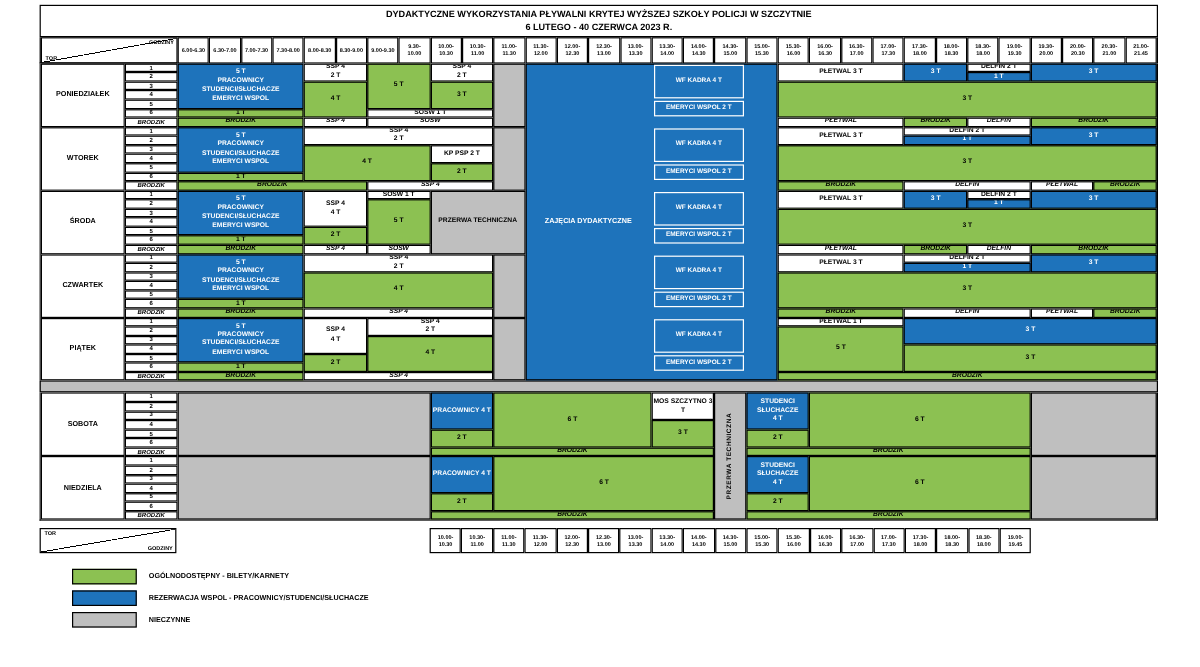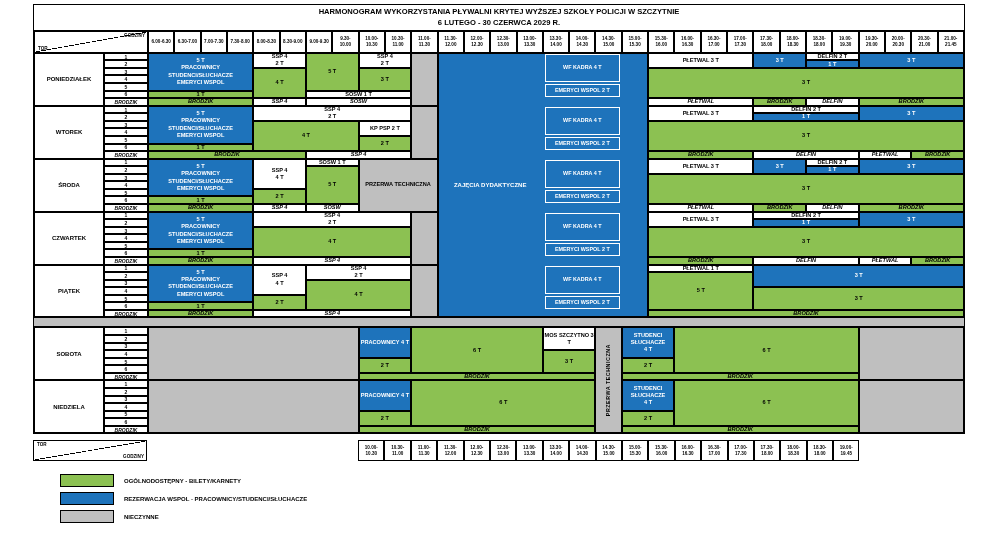--- a/index.html
+++ b/index.html
@@ -36,21 +36,21 @@
   .legend-row{display:flex;align-items:center;margin-bottom:5px;}
   .swatch{width:54px;height:13px;border:1px solid #000;box-sizing:border-box;}
   .legend-label{font-size:6px;font-weight:bold;margin-left:10px;}
 </style>
 </head>
 <body>
 
 <div class="page">
   <div class="table-wrap">
 
-    <div class="title-box"><span>HARMONOGRAM WYKORZYSTANIA PŁYWALNI KRYTEJ WYŻSZEJ SZKOŁY POLICJI W SZCZYTNIE</span><br><span>6 LUTEGO - 30 CZERWCA 2029 R.</span></div>
+    <div class="title-box"><span>DYDAKTYCZNE WYKORZYSTANIA PŁYWALNI KRYTEJ WYŻSZEJ SZKOŁY POLICJI W SZCZYTNIE</span><br><span>6 LUTEGO - 40 CZERWCA 2023 R.</span></div>
 
     <div class="grid header-grid" id="header-grid">
       <div class="corner">
         <span class="tr">GODZINY</span>
         <span class="bl">TOR</span>
       </div>
     <div class="hcell" style="grid-column: 3;">6.00-6.30</div>
         <div class="hcell" style="grid-column: 4;">6.30-7.00</div>
         <div class="hcell" style="grid-column: 5;">7.00-7.30</div>
         <div class="hcell" style="grid-column: 6;">7.30-8.00</div>

